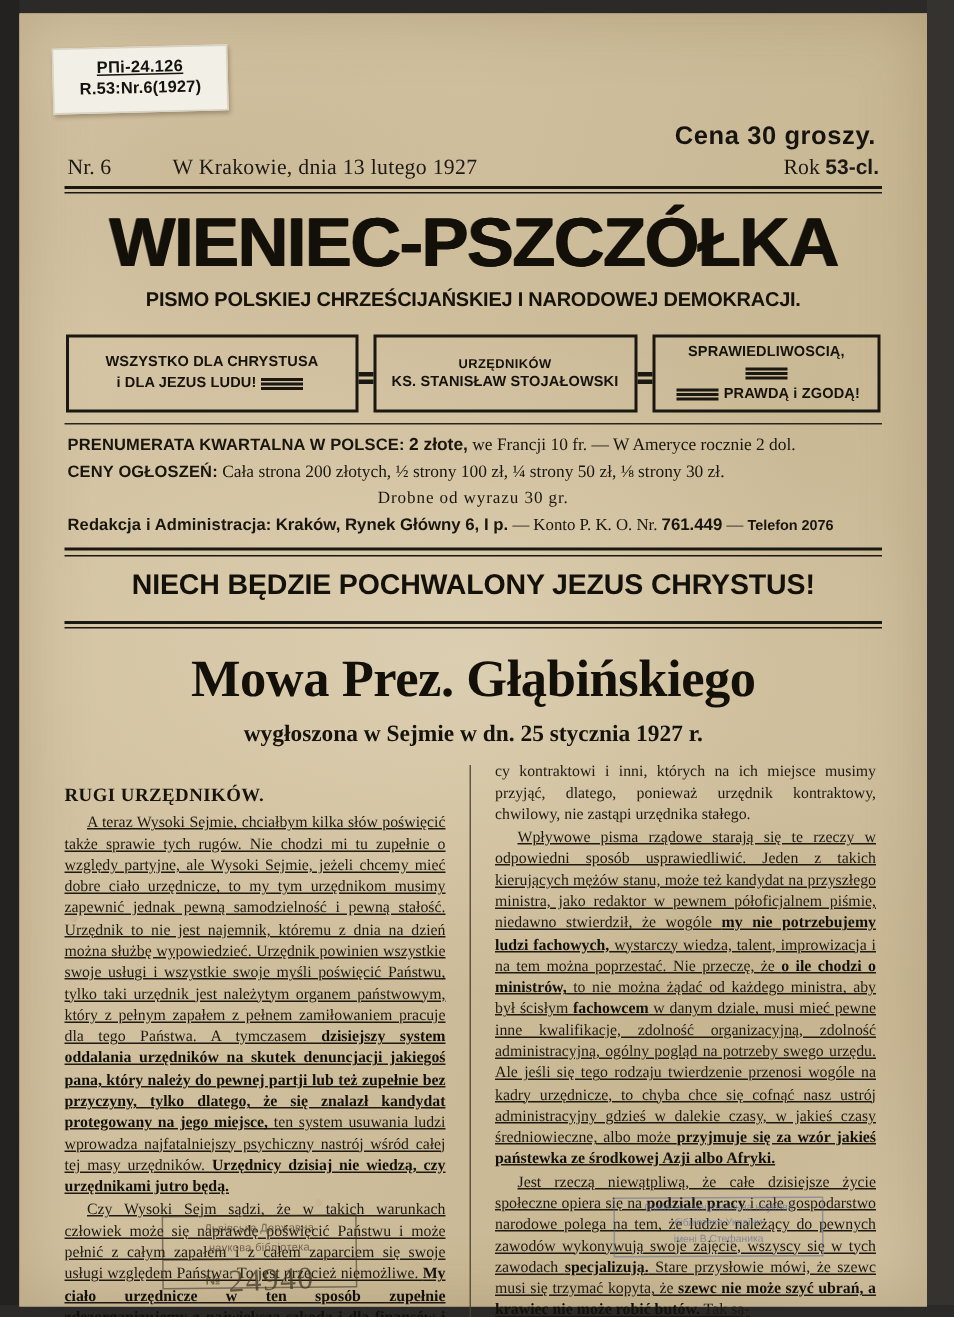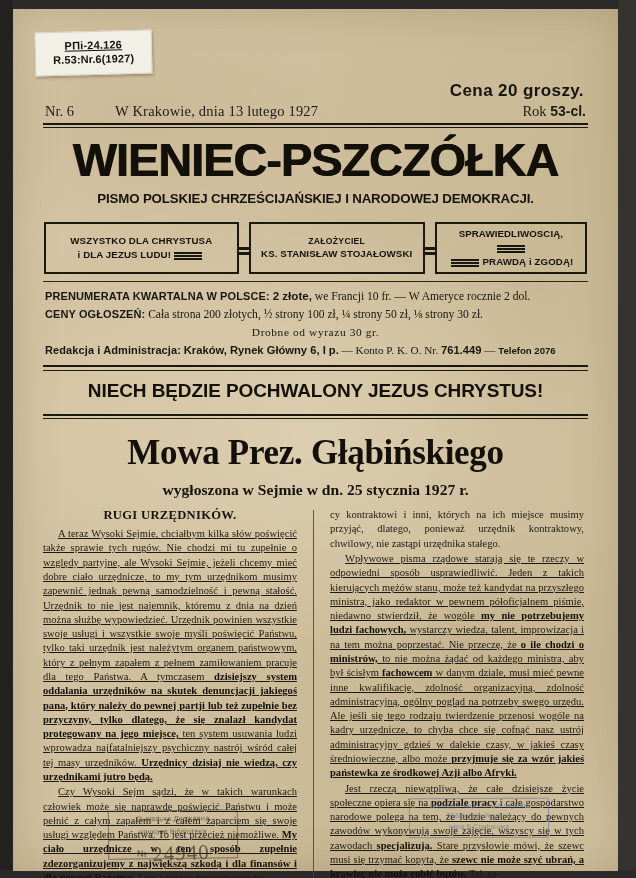--- a/index.html
+++ b/index.html
@@ -130,22 +130,22 @@
     text-align:center;font-family:"Liberation Serif", serif;font-weight:bold;
     font-size:15.6px;margin:8px 0 0;color:#16130c;
   }
   .contd{text-align:center;font-size:10.6px;margin:6px 0 0;color:#2a2519;}
 
   
   .cols{display:flex;margin:9px 0 0;}
   .col{width:254px;}
   .coldiv{width:1px;background:#4a4232;margin:2px 16px 0;opacity:.85;}
   .sechead{
-    text-align:center;font-family:"Liberation Serif", serif;font-weight:bold;
-    font-size:12.6px;letter-spacing:.3px;margin:0 0 4px;color:#17140d;
+    text-align:left;font-family:"Liberation Serif", serif;font-weight:bold;
+    font-size:12.6px;letter-spacing:.3px;margin:15px 0 4px;color:#17140d;
   }
   .col p{
     margin:0;font-size:10.55px;line-height:1.355;text-align:justify;
     text-justify:inter-word;hyphens:manual;color:#1e1a12;
   }
   .col p + p{margin-top:1px;}
   .col p.ind{text-indent:15px;text-decoration:underline;}
   .col b{font-weight:bold;color:#14110a;}
 
   
@@ -186,42 +186,42 @@
 
   <div class="page">
 
     <div class="sticker">
       <div class="l1">РПi-24.126</div>
       <div class="l2">R.53:Nr.6(1927)</div>
     </div>
 
     <div class="inner">
 
-      <div class="price">Cena 20 groszy.</div>
+      <div class="price">Cena 30 groszy.</div>
 
       <div class="issueline">
         <div class="nr">Nr. 6</div>
         <div class="city">W Krakowie, dnia 13 lutego 1927</div>
         <div class="rok"><span>Rok</span> <b>53-cl.</b></div>
       </div>
       <hr class="rule-dbl">
 
       <div class="masthead">WIENIEC-PSZCZÓŁKA</div>
       <div class="subtitle">PISMO POLSKIEJ CHRZEŚCIJAŃSKIEJ I NARODOWEJ DEMOKRACJI.</div>
 
       <div class="mottos">
         <div class="motto m1">
           <div>WSZYSTKO DLA CHRYSTUSA</div>
           <div><span>i DLA JEZUS LUDU!</span><span class="dline"></span></div>
         </div>
         <div class="mdash">
             <span></span>
           </div>
         <div class="motto m2">
-          <div class="small">ZAŁOŻYCIEL</div>
+          <div class="small">URZĘDNIKÓW</div>
           <div>KS. STANISŁAW STOJAŁOWSKI</div>
         </div>
         <div class="mdash">
             <span></span>
           </div>
         <div class="motto m3">
           <div><span>SPRAWIEDLIWOSCIĄ,</span><span class="dline"></span></div>
           <div><span class="dline"></span><span>PRAWDĄ i ZGODĄ!</span></div>
         </div>
       </div>

